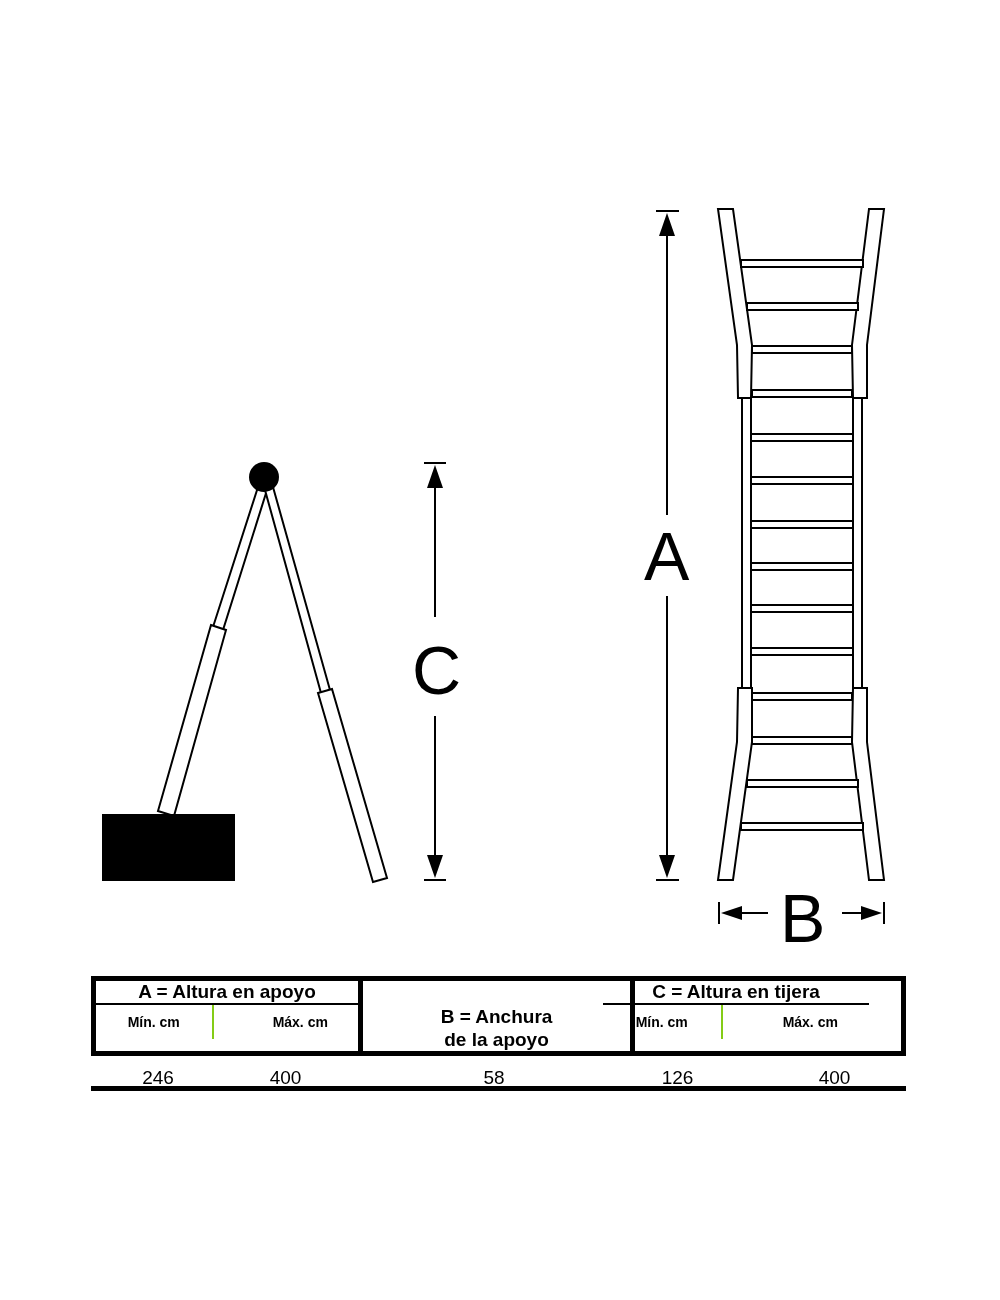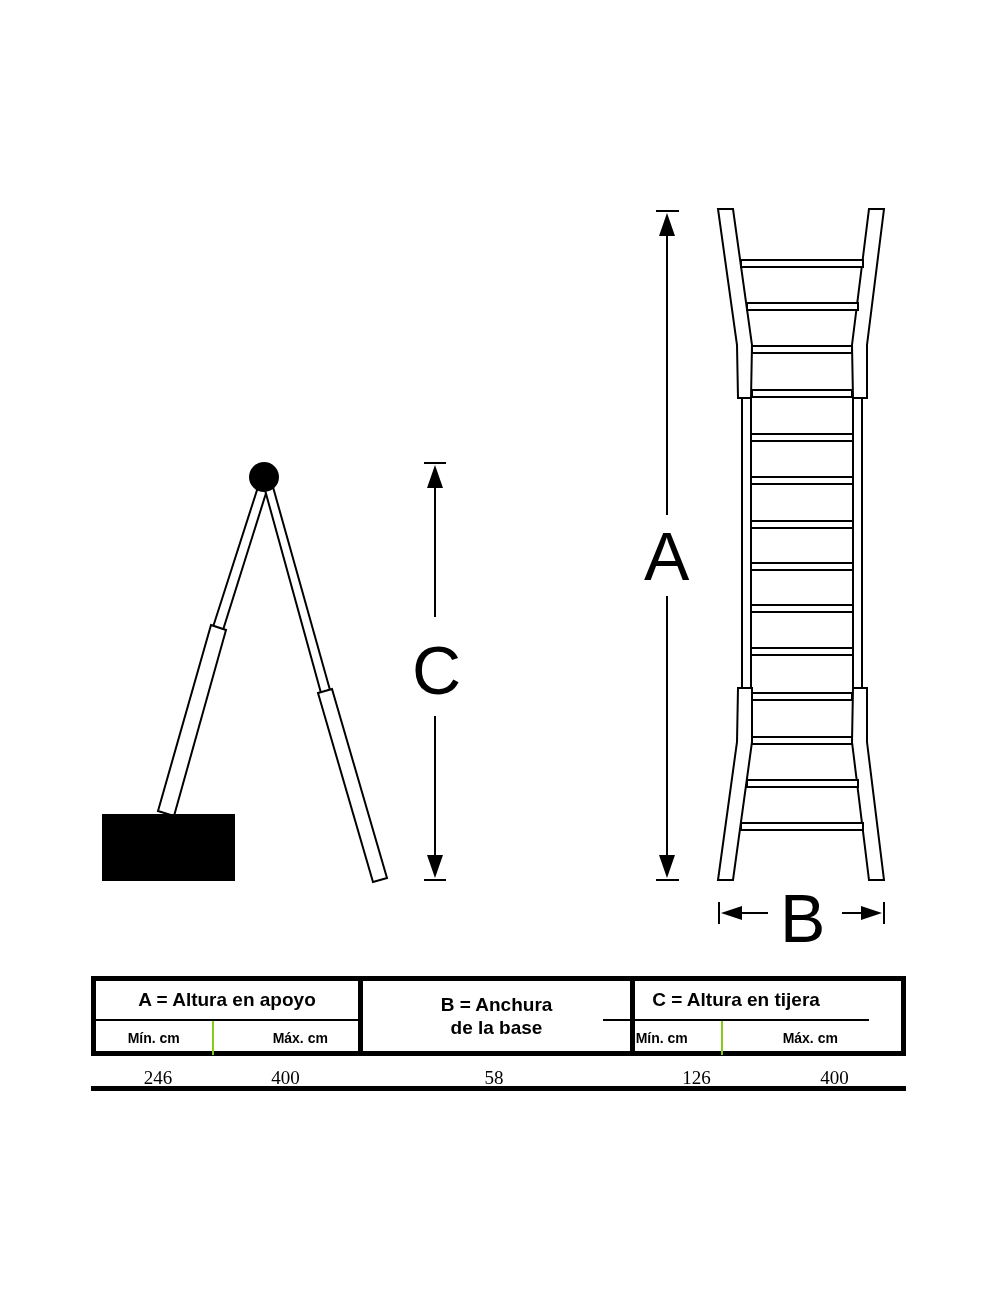--- a/index.html
+++ b/index.html
@@ -7,31 +7,31 @@
          font-family: "Liberation Sans", "DejaVu Sans", sans-serif; color: #000; }
   #diagram { position: absolute; left: 0; top: 0; width: 1000px; height: 960px; }
   .dim-label { font-family: "Liberation Sans", sans-serif; font-size: 68px; fill: #000; }
 
   #spec-table { position: absolute; left: 91px; top: 976px; width: 815px; }
   .tbl { position: relative; width: 815px; height: 80px; border: 5px solid #000; box-sizing: border-box; }
   .group { position: absolute; top: 0; height: 70px; box-sizing: border-box; }
   .group-a { left: 0; width: 267px; border-right: 5px solid #000; }
   .group-b { left: 267px; width: 272px; border-right: 5px solid #000; }
   .group-c { left: 507px; width: 266px; }
-  .group-head { height: 40px; border-bottom: 2px solid #000; box-sizing: border-box;
+  .group-head { height: 24px; border-bottom: 2px solid #000; box-sizing: border-box;
                 display: flex; align-items: center; justify-content: center;
                 font-weight: bold; font-size: 19px; }
   .sub-row { display: flex; height: 34px; }
   .sub-cell { flex: 1; display: flex; align-items: center; justify-content: center;
               font-weight: bold; font-size: 14px; box-sizing: border-box; }
   .sub-cell + .sub-cell { border-left: 2px solid #84cc16; padding-left: 29px; }
-  .group-b .b-head { height: 70px; display: flex; align-items: center; justify-content: center;
+  .group-b .b-head { height: 70px; display: flex; align-items: center; justify-content: flex-end;
                      text-align: center; font-weight: bold; font-size: 19px; line-height: 23px; flex-direction: column; }
   .val-row { position: relative; height: 30px; font-size: 19px; }
-  .val { position: absolute; top: 0; height: 44px; display: flex; align-items: center; justify-content: center; font-family: Liberation Serif, serif; }
+  .val { position: absolute; top: 0; height: 44px; display: flex; align-items: center; justify-content: center; }
   .bottom-rule { height: 5px; background: #000; }
 </style>
 </head>
 <body>
 
 <svg id="diagram" viewBox="0 0 1000 960" xmlns="http://www.w3.org/2000/svg">
   <defs>
     <marker id="arrowUp" markerWidth="10" markerHeight="10" refX="5" refY="0" orient="auto"></marker>
   </defs>
 
@@ -115,33 +115,33 @@
     <div class="group group-a">
       <div class="group-head">A = Altura en apoyo</div>
       <div class="sub-row">
         <div class="sub-cell">Mín. cm</div>
         <div class="sub-cell">Máx. cm</div>
       </div>
     </div>
     <div class="group group-b">
       <div class="b-head">
         <span>B = Anchura</span>
-        <span>de la base</span>
+        <span>de la apoyo</span>
       </div>
     </div>
     <div class="group group-c">
       <div class="group-head">C = Altura en tijera</div>
       <div class="sub-row">
         <div class="sub-cell">Mín. cm</div>
         <div class="sub-cell">Máx. cm</div>
       </div>
     </div>
   </div>
 
   <div class="val-row">
     <div class="val" style="left:0;width:134px;">246</div>
     <div class="val" style="left:128px;width:133px;">400</div>
     <div class="val" style="left:267px;width:272px;">58</div>
-    <div class="val" style="left:539px;width:133px;">126</div>
+    <div class="val" style="left:520px;width:133px;">126</div>
     <div class="val" style="left:672px;width:143px;">400</div>
   </div>
   <div class="bottom-rule"></div>
 </div>
 
 </body></html>

